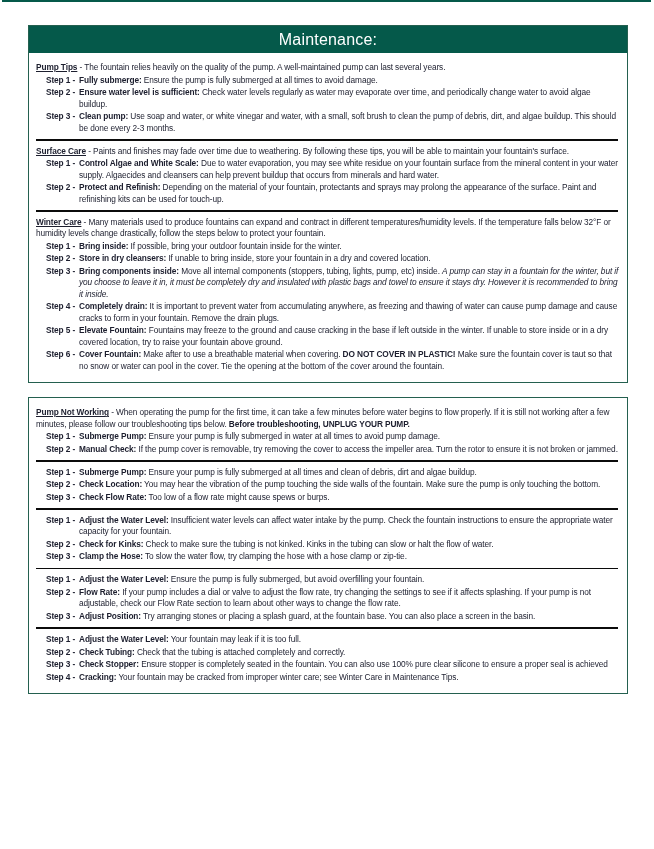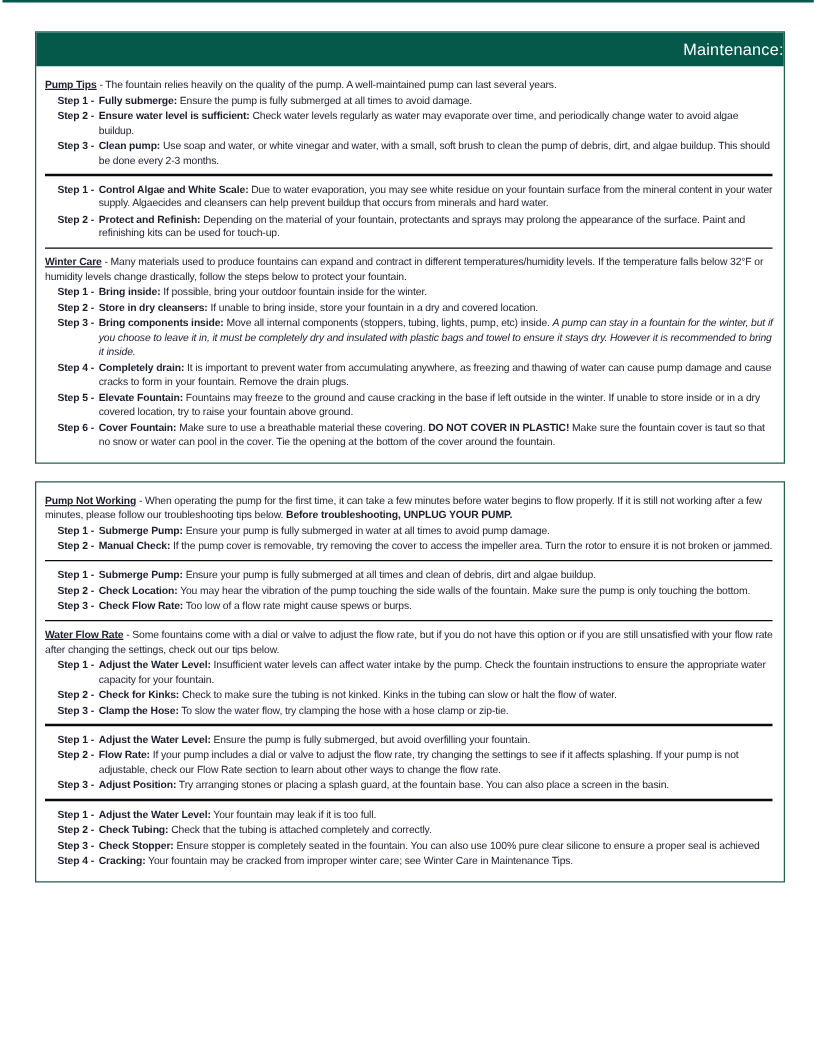--- a/index.html
+++ b/index.html
@@ -8,22 +8,22 @@
     font-family:"Liberation Sans",sans-serif;color:#1c1e2e;
   }
   .page{position:relative;width:654px;height:849px;overflow:hidden;background:#fff;}
   .top-rule{position:absolute;top:0;left:2px;right:3px;height:2px;background:#05594a;}
   .box{
     position:relative;margin:0 26px 0 28px;border:1.5px solid #24604f;background:#fff;
   }
   .box.first{margin-top:25px;}
   .box+.box{margin-top:14px;}
   .bar{
-    height:27px;background:#05594a;color:#ffffff;text-align:right;
-    font-size:13px;line-height:27px;letter-spacing:.2px;
+    height:27px;background:#05594a;color:#ffffff;text-align:center;
+    font-size:16px;line-height:27px;letter-spacing:.2px;
   }
   .content{
     padding:9px 8px 9px 7px;font-size:8.3px;line-height:11.5px;letter-spacing:-0.1px;
   }
   .ghead-p{margin:0 0 1px 0;}
   .ghead{font-weight:bold;text-decoration:underline;}
   .step{display:flex;margin:0 0 1px 10px;}
   .step-num{flex:0 0 33px;white-space:nowrap;font-weight:bold;}
   .step-body{margin:0;flex:1;}
   .b{font-weight:bold;}
@@ -48,20 +48,21 @@
         </div>
         <div class="step">
           <span class="step-num">Step 2 -</span>
           <p class="step-body"><span class="b">Ensure water level is sufficient:</span><span> Check water levels regularly as water may evaporate over time, and periodically change water to avoid algae buildup.</span></p>
         </div>
         <div class="step">
           <span class="step-num">Step 3 -</span>
           <p class="step-body"><span class="b">Clean pump:</span><span> Use soap and water, or white vinegar and water, with a small, soft brush to clean the pump of debris, dirt, and algae buildup. This should be done every 2-3 months.</span></p>
         </div>
         <div class="rule"></div>
+        <p class="ghead-p"><span class="ghead">Surface Care</span><span> - Paints and finishes may fade over time due to weathering. By following these tips, you will be able to maintain your fountain's surface.</span></p>
         <div class="step">
           <span class="step-num">Step 1 -</span>
           <p class="step-body"><span class="b">Control Algae and White Scale:</span><span> Due to water evaporation, you may see white residue on your fountain surface from the mineral content in your water supply. Algaecides and cleansers can help prevent buildup that occurs from minerals and hard water.</span></p>
         </div>
         <div class="step">
           <span class="step-num">Step 2 -</span>
           <p class="step-body"><span class="b">Protect and Refinish:</span><span> Depending on the material of your fountain, protectants and sprays may prolong the appearance of the surface. Paint and refinishing kits can be used for touch-up.</span></p>
         </div>
         <div class="rule"></div>
         <p class="ghead-p"><span class="ghead">Winter Care</span><span> - Many materials used to produce fountains can expand and contract in different temperatures/humidity levels. If the temperature falls below 32°F or humidity levels change drastically, follow the steps below to protect your fountain.</span></p>
@@ -80,21 +81,21 @@
         <div class="step">
           <span class="step-num">Step 4 -</span>
           <p class="step-body"><span class="b">Completely drain:</span><span> It is important to prevent water from accumulating anywhere, as freezing and thawing of water can cause pump damage and cause cracks to form in your fountain. Remove the drain plugs.</span></p>
         </div>
         <div class="step">
           <span class="step-num">Step 5 -</span>
           <p class="step-body"><span class="b">Elevate Fountain:</span><span> Fountains may freeze to the ground and cause cracking in the base if left outside in the winter. If unable to store inside or in a dry covered location, try to raise your fountain above ground.</span></p>
         </div>
         <div class="step">
           <span class="step-num">Step 6 -</span>
-          <p class="step-body"><span class="b">Cover Fountain:</span><span> Make sure to use a breathable material these covering. </span><span class="b">DO NOT COVER IN PLASTIC!</span><span> Make sure the fountain cover is taut so that no snow or water can pool in the cover. Tie the opening at the bottom of the cover around the fountain.</span></p>
+          <p class="step-body"><span class="b">Cover Fountain:</span><span> Make after to use a breathable material when covering. </span><span class="b">DO NOT COVER IN PLASTIC!</span><span> Make sure the fountain cover is taut so that no snow or water can pool in the cover. Tie the opening at the bottom of the cover around the fountain.</span></p>
         </div>
       </div>
   </section>
 
   <section class="box">
     <div class="content">
         <p class="ghead-p"><span class="ghead">Pump Not Working</span><span> - When operating the pump for the first time, it can take a few minutes before water begins to flow properly. If it is still not working after a few minutes, please follow our troubleshooting tips below. </span><span class="b">Before troubleshooting, UNPLUG YOUR PUMP.</span></p>
         <div class="step">
           <span class="step-num">Step 1 -</span>
           <p class="step-body"><span class="b">Submerge Pump:</span><span> Ensure your pump is fully submerged in water at all times to avoid pump damage.</span></p>
@@ -110,21 +111,20 @@
         </div>
         <div class="step">
           <span class="step-num">Step 2 -</span>
           <p class="step-body"><span class="b">Check Location:</span><span> You may hear the vibration of the pump touching the side walls of the fountain. Make sure the pump is only touching the bottom.</span></p>
         </div>
         <div class="step">
           <span class="step-num">Step 3 -</span>
           <p class="step-body"><span class="b">Check Flow Rate:</span><span> Too low of a flow rate might cause spews or burps.</span></p>
         </div>
         <div class="rule"></div>
-        <p class="ghead-p"><span class="ghead">Water Flow Rate</span><span> - Some fountains come with a dial or valve to adjust the flow rate, but if you do not have this option or if you are still unsatisfied with your flow rate after changing the settings, check out our tips below.</span></p>
         <div class="step">
           <span class="step-num">Step 1 -</span>
           <p class="step-body"><span class="b">Adjust the Water Level:</span><span> Insufficient water levels can affect water intake by the pump. Check the fountain instructions to ensure the appropriate water capacity for your fountain.</span></p>
         </div>
         <div class="step">
           <span class="step-num">Step 2 -</span>
           <p class="step-body"><span class="b">Check for Kinks:</span><span> Check to make sure the tubing is not kinked. Kinks in the tubing can slow or halt the flow of water.</span></p>
         </div>
         <div class="step">
           <span class="step-num">Step 3 -</span>

